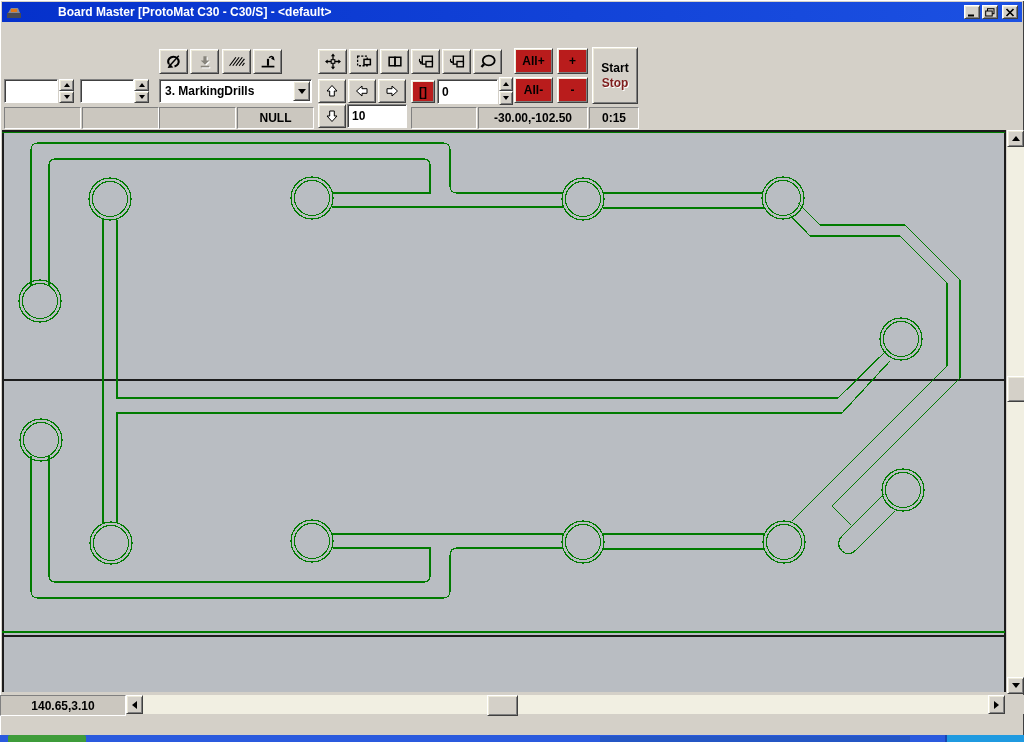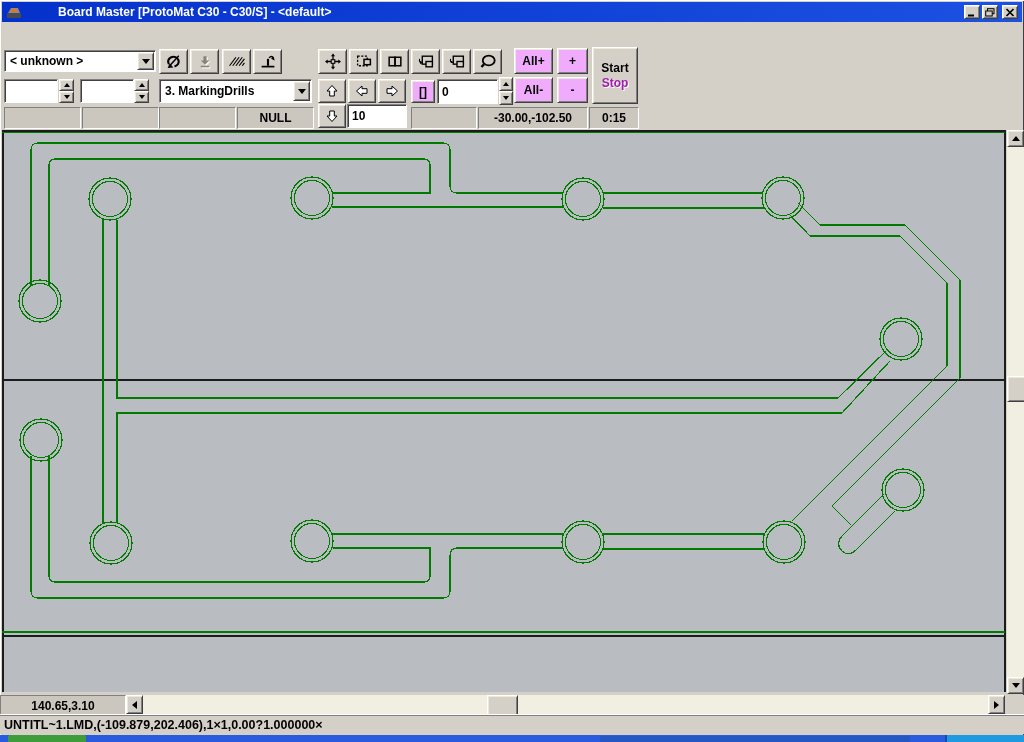--- a/index.html
+++ b/index.html
@@ -3,21 +3,21 @@
 <meta charset="utf-8">
 <style>
   html,body{margin:0;padding:0;}
   body{font-family:"Liberation Sans",sans-serif;background:#808080;}
   #root{position:relative;width:1024px;height:742px;background:#d4d0c8;overflow:hidden;
         box-shadow:inset 1px 1px 0 #fff, inset -1px -1px 0 #404040;}
   .abs{position:absolute;}
   
   .raised{background:#d4d0c8;border:1px solid;border-color:#fff #404040 #404040 #fff;
           box-shadow:inset 1px 1px 0 #ece9d8, inset -1px -1px 0 #808080;}
-  .cream{background:#f0abfc;}
+  .cream{background:#b91c1c;}
   .sunkcell{background:#cbc7bf;border:1px solid;border-color:#808080 #fff #fff #808080;
             display:flex;align-items:center;justify-content:center;
             font-size:12px;font-weight:bold;color:#000;}
   .field{background:#fff;border:1px solid;border-color:#808080 #fff #fff #808080;
          box-shadow:inset 1px 1px 0 #404040;
          font-size:12px;font-weight:bold;color:#000;display:flex;align-items:center;
          padding-left:4px;box-sizing:border-box;}
   .btn{display:flex;align-items:center;justify-content:center;cursor:default;
        font-size:12px;font-weight:bold;color:#000;box-sizing:border-box;}
   
@@ -52,21 +52,21 @@
   #statusbar{left:0;top:714px;width:1024px;height:20px;background:#d4d0c8;
      border-top:1px solid #fff;box-shadow:0 1px 0 #808080 inset; display:flex;align-items:center;
      font-size:12.5px;font-weight:bold;padding-left:4px;box-sizing:border-box;}
   
   #taskbar{left:0;top:735px;width:1024px;height:7px;background:#2a5ade;}
   #task-start{position:absolute;left:8px;top:0;width:78px;height:7px;background:#3e9c3a;border-radius:2px 2px 0 0;}
   #task-btn{position:absolute;left:600px;top:1px;width:310px;height:6px;background:#2456c4;}
   #task-tray{position:absolute;left:945px;top:0;width:79px;height:7px;background:#1f9ae0;border-left:2px solid #1a47b0;}
   svg{display:block;}
   .startstop{flex-direction:column;line-height:15px;}
-  .stoplbl{color:#a21caf;text-shadow:1px 1px 0 #fff;}
+  .stoplbl{color:#7f1d1d;text-shadow:1px 1px 0 #fff;}
 </style>
 </head>
 <body>
 
 <div id="root">
 
   <div id="titlebar" class="abs">
     <span class="abs" style="left:4px;top:2px;width:16px;height:16px;">
       <svg width="16" height="16" viewBox="0 0 16 16">
         <rect x="1" y="9" width="14" height="5" fill="#4a4a52"></rect>
@@ -90,26 +90,20 @@
     <span class="tb-btn raised btn" style="margin-left:4px;margin-right:4px;">
       <svg width="10" height="9" viewBox="0 0 10 9">
           <path d="M1.5 1 L8.5 8 M8.5 1 L1.5 8" stroke="#000" stroke-width="1.7"></path>
         </svg>
     </span>
   </div>
 
 
   <div id="toolbar" class="abs">
 
-    <div class="abs combo" style="left:2px;top:4px;width:152px;height:22px;">
-      <span class="val">&lt; unknown &gt;</span>
-      <span class="drop raised btn">
-          <span class="tri-dn"></span>
-        </span>
-    </div>
 
     <div class="abs raised btn" style="left:157px;top:3px;width:29px;height:25px;">
       <svg class="icon16" viewBox="0 0 16 16">
         <path d="M3.2 10.5 A5 4.6 0 1 1 8.5 12.6" fill="none" stroke="#000" stroke-width="2"></path>
         <path d="M2 14 L7.4 13.6 L4 9.8 Z" fill="#000"></path>
         <path d="M12.5 2.5 L3.5 12.5" stroke="#000" stroke-width="1.4"></path>
       </svg>
     </div>
     <div class="abs raised btn" style="left:188px;top:3px;width:29px;height:25px;">
       <svg class="icon16" viewBox="0 0 16 16">
@@ -324,23 +318,20 @@
       <span class="tri-l"></span>
     </div>
   <div class="abs sb-track" style="left:143px;top:695px;width:845px;height:19px;">
     <div class="abs raised" style="left:344px;top:0;width:29px;height:19px;"></div>
   </div>
   <div class="abs raised btn" style="left:988px;top:695px;width:17px;height:19px;">
       <span class="tri-r"></span>
     </div>
   <div class="abs" style="left:1006px;top:695px;width:18px;height:19px;background:#d4d0c8;"></div>
 
-  <div id="statusbar" class="abs">
-    <span>UNTITL~1.LMD,(-109.879,202.406),1×1,0.00?1.000000×</span>
-  </div>
 
   <div id="taskbar" class="abs">
     <span id="task-start"></span>
     <span id="task-btn"></span>
     <span id="task-tray"></span>
   </div>
 
 </div>
 
 </body></html>

